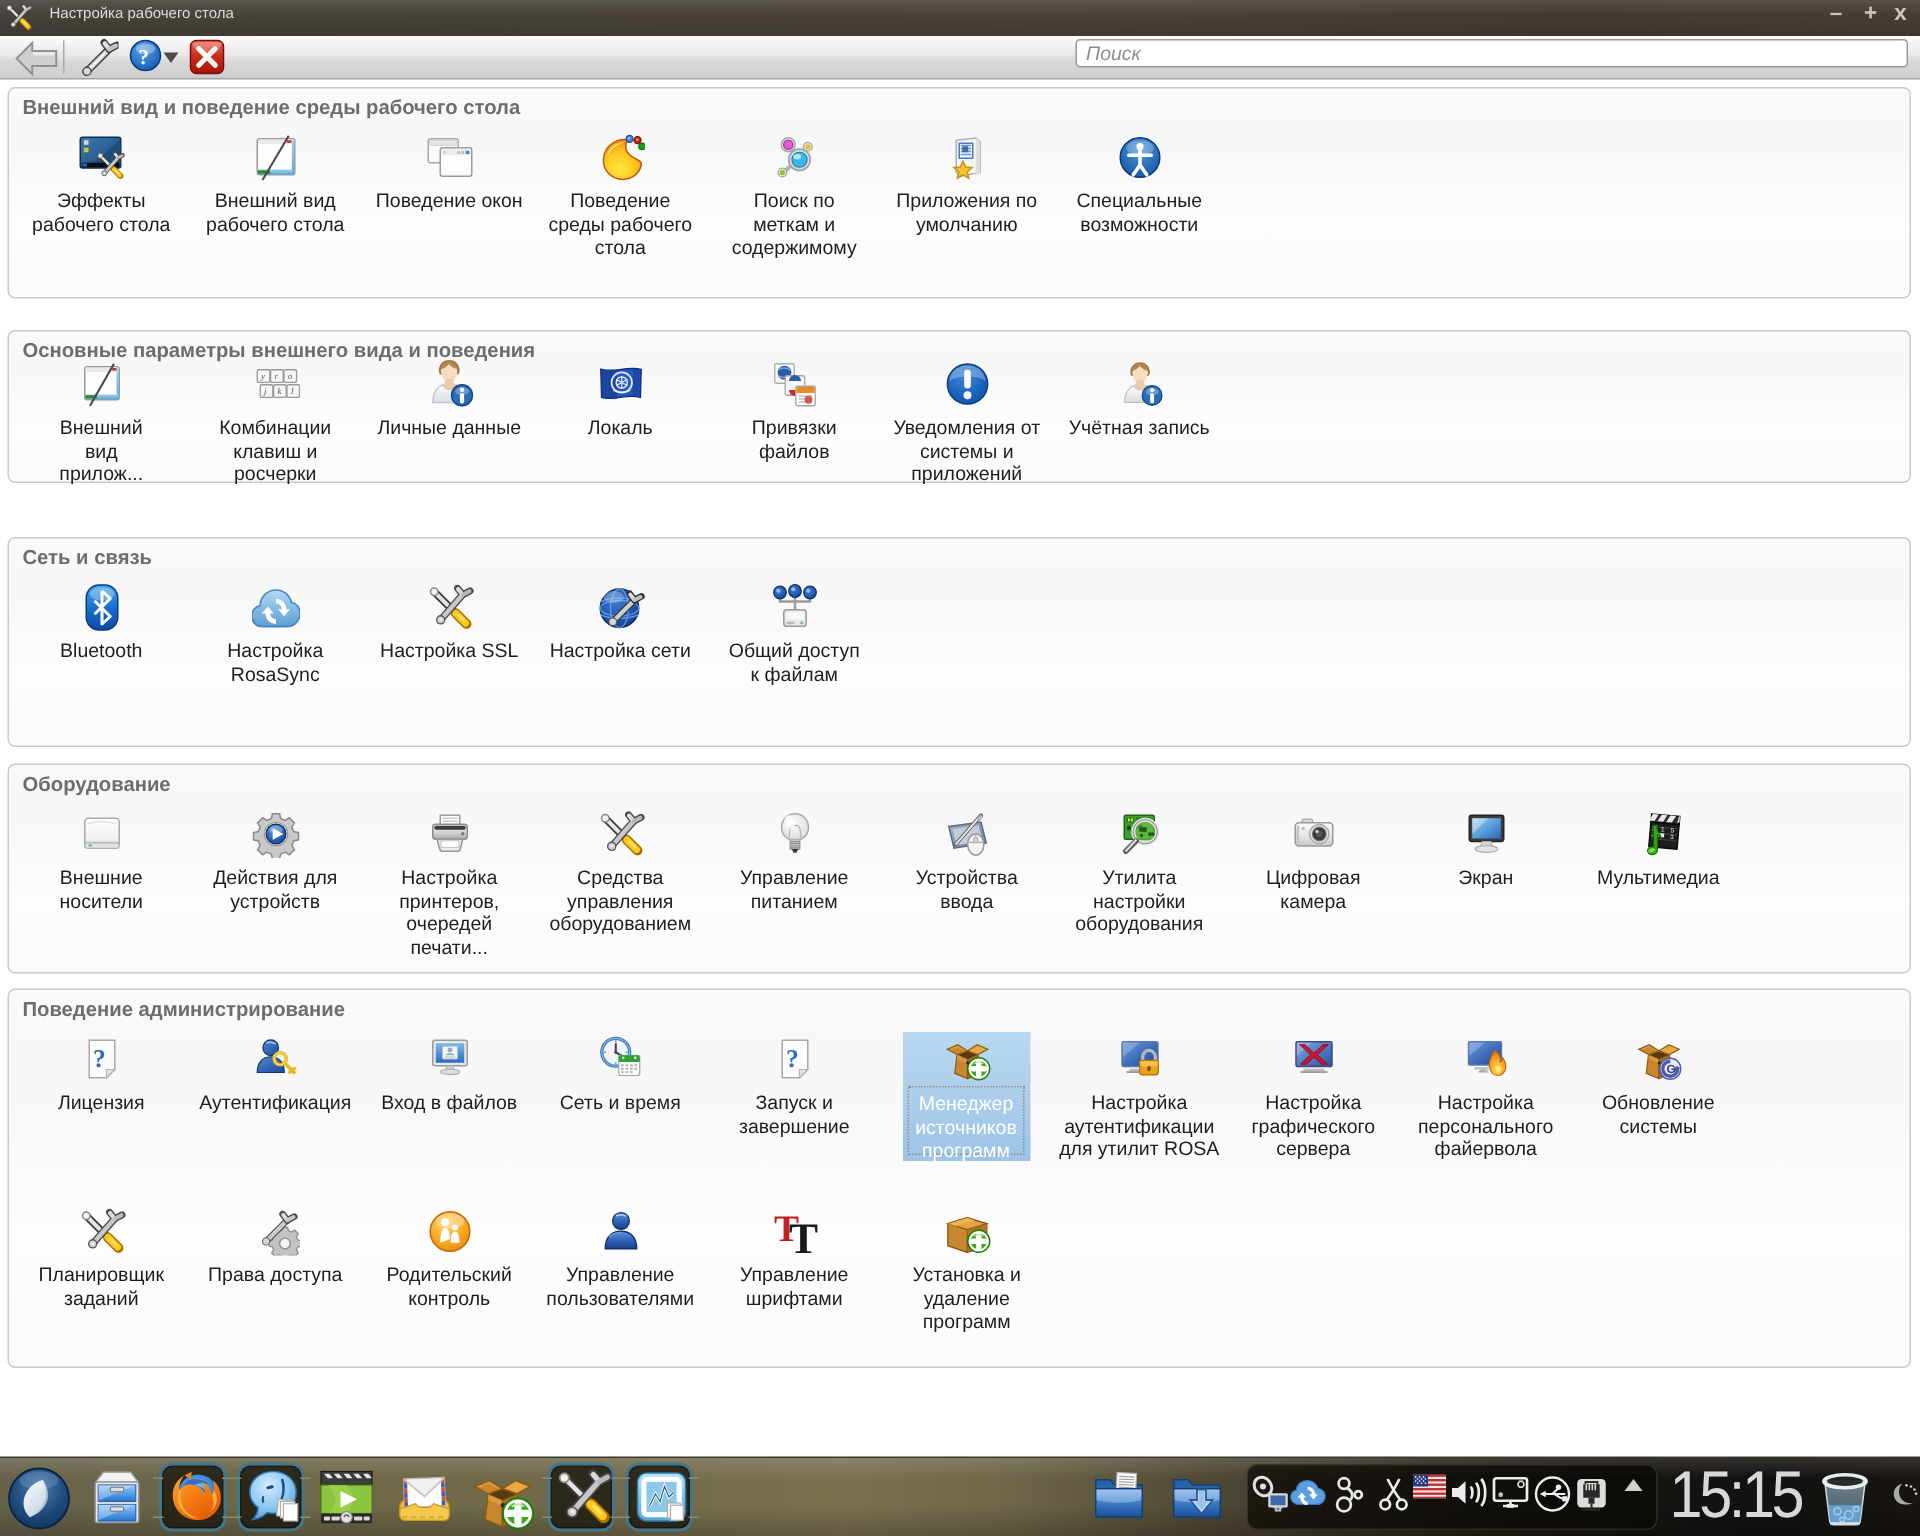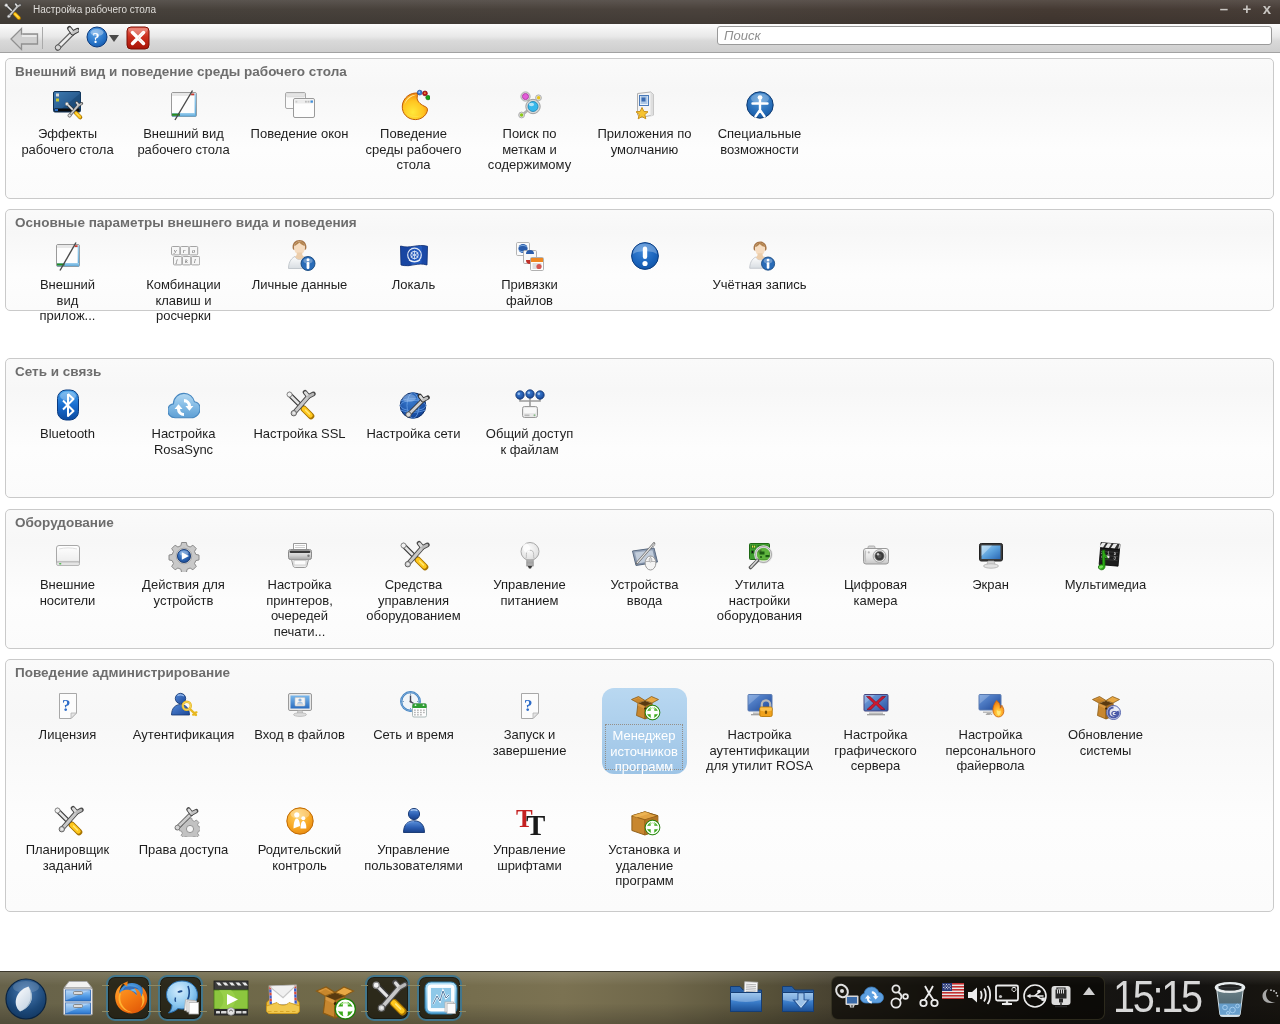--- a/index.html
+++ b/index.html
@@ -14,21 +14,21 @@
 #search{position:absolute;left:717px;top:2px;width:555px;height:19px;background:#fff;
  border:1px solid #9a9a9a;border-radius:3px;font-style:italic;color:#8e8e8e;font-size:13px;
  line-height:17px;padding-left:6px}
 .sec{position:absolute;left:5px;width:1269px;border:1px solid #cacaca;border-radius:5px;
  background:linear-gradient(to bottom,#fafafa,#f7f7f7 22%,#fdfdfd 65%,#fbfbfb)}
 .sech{position:absolute;left:9px;top:5px;font-size:13.5px;font-weight:bold;color:#6d6d6d}
 .cell{position:absolute;width:115px;height:115px}
 .ci{position:absolute;left:0;width:115px;text-align:center}
 .ci svg{display:inline-block}
 .cl{position:absolute;left:-6px;width:127px;text-align:center;font-size:13px;line-height:15.5px;color:#1e1e1e}
-.selcell{position:absolute;width:85px;height:86px;border-radius:12px;
+.selcell{position:absolute;width:85px;height:86px;border-radius:0;
  background:linear-gradient(to bottom,#b9d8f1,#9dc4e6)}
 .selcell .ci{width:85px}
 .seltext{position:absolute;left:3px;top:36px;width:78px;height:46px;padding-top:3px;text-align:center;
  font-size:13px;line-height:15.5px;color:#fff;border:1px dotted rgba(145,132,118,0.85)}
 #panel{position:absolute;left:0;top:971px;width:1280px;height:53px;
  background:linear-gradient(to bottom,rgba(255,255,255,.13),rgba(255,255,255,0) 26%,rgba(0,0,0,0) 60%,rgba(0,0,0,.22)),
  linear-gradient(to right,#67624a 0%,#6e6849 15%,#716a4a 30%,#7b7252 44%,#6f674a 52%,#575139 60%,#433d2e 67%,#2b271e 74%,#191713 82%,#121110 92%,#181510 100%);
  border-top:1px solid #3c382c}
 .pico{position:absolute;top:978px}
 .pframe{position:absolute;top:975px;width:45px;height:46px;border:2px solid #42768c;border-radius:9px;
@@ -105,21 +105,21 @@
 <rect x="1" y="1" width="22" height="22" rx="4" fill="url(#rxg)" stroke="#7a0e04" stroke-width="1"></rect>
 <path d="M2.2 2.2 h19.6 c0 4 -4 6.8 -9.8 6.8 c-5.8 0 -9.8 -2.8 -9.8 -6.8 Z" fill="#ffffff" opacity="0.25"></path>
 <path d="M6.5 6.5 L17.5 17.5 M17.5 6.5 L6.5 17.5" stroke="#fff" stroke-width="3.4" stroke-linecap="round"></path>
 <path d="M12 12 L17.5 17.5 M17.5 6.5 L12 12" stroke="#f8d0c8" stroke-width="1" opacity="0.5"></path>
 </svg></div>
 <div id="search">Поиск</div>
 </div>
 <div class="sec" style="top:58px;height:141px">
     <div class="sech">Внешний вид и поведение среды рабочего стола</div>
   </div>
-<div class="sec" style="top:209px;height:102px">
+<div class="sec" style="top:220px;height:102px">
     <div class="sech">Основные параметры внешнего вида и поведения</div>
   </div>
 <div class="sec" style="top:358px;height:140px">
     <div class="sech">Сеть и связь</div>
   </div>
 <div class="sec" style="top:509px;height:140px">
     <div class="sech">Оборудование</div>
   </div>
 <div class="sec" style="top:659px;height:253px">
     <div class="sech">Поведение администрирование</div>
@@ -358,20 +358,21 @@
 <stop offset="0" stop-color="#3d86d8"></stop>
             <stop offset="0.55" stop-color="#1a64bc"></stop>
             <stop offset="1" stop-color="#0c4794"></stop>
           </radialGradient>
         </defs>
 <circle cx="16" cy="16" r="13.4" fill="url(#ntg)" stroke="#0a3c80" stroke-width="1"></circle>
 <path d="M4 14.5 C6 10 26 10 28 14.5 C28 8 23 3.6 16 3.6 C9 3.6 4 8 4 14.5 Z" fill="#ffffff" opacity="0.28"></path>
 <rect x="13.8" y="6.5" width="4.4" height="12.5" rx="2.2" fill="#fff"></rect>
 <circle cx="16" cy="23.5" r="2.6" fill="#fff"></circle>
 </svg></div>
+    <div class="cl" style="top:68px">Уведомления от<br>системы и<br>приложений</div>
   </div>
 <div class="cell" style="left:702px;top:209px">
     <div class="ci" style="top:31px"><svg width="32" height="32" viewBox="0 0 32 32">
         <g transform="translate(1.5,1.5) scale(0.94)">
 <defs>
             <linearGradient id="pib" x1="0" y1="0" x2="0" y2="1">
 <stop offset="0" stop-color="#fdfdfd"></stop>
               <stop offset="1" stop-color="#d8dde2"></stop>
             </linearGradient>
           </defs>

